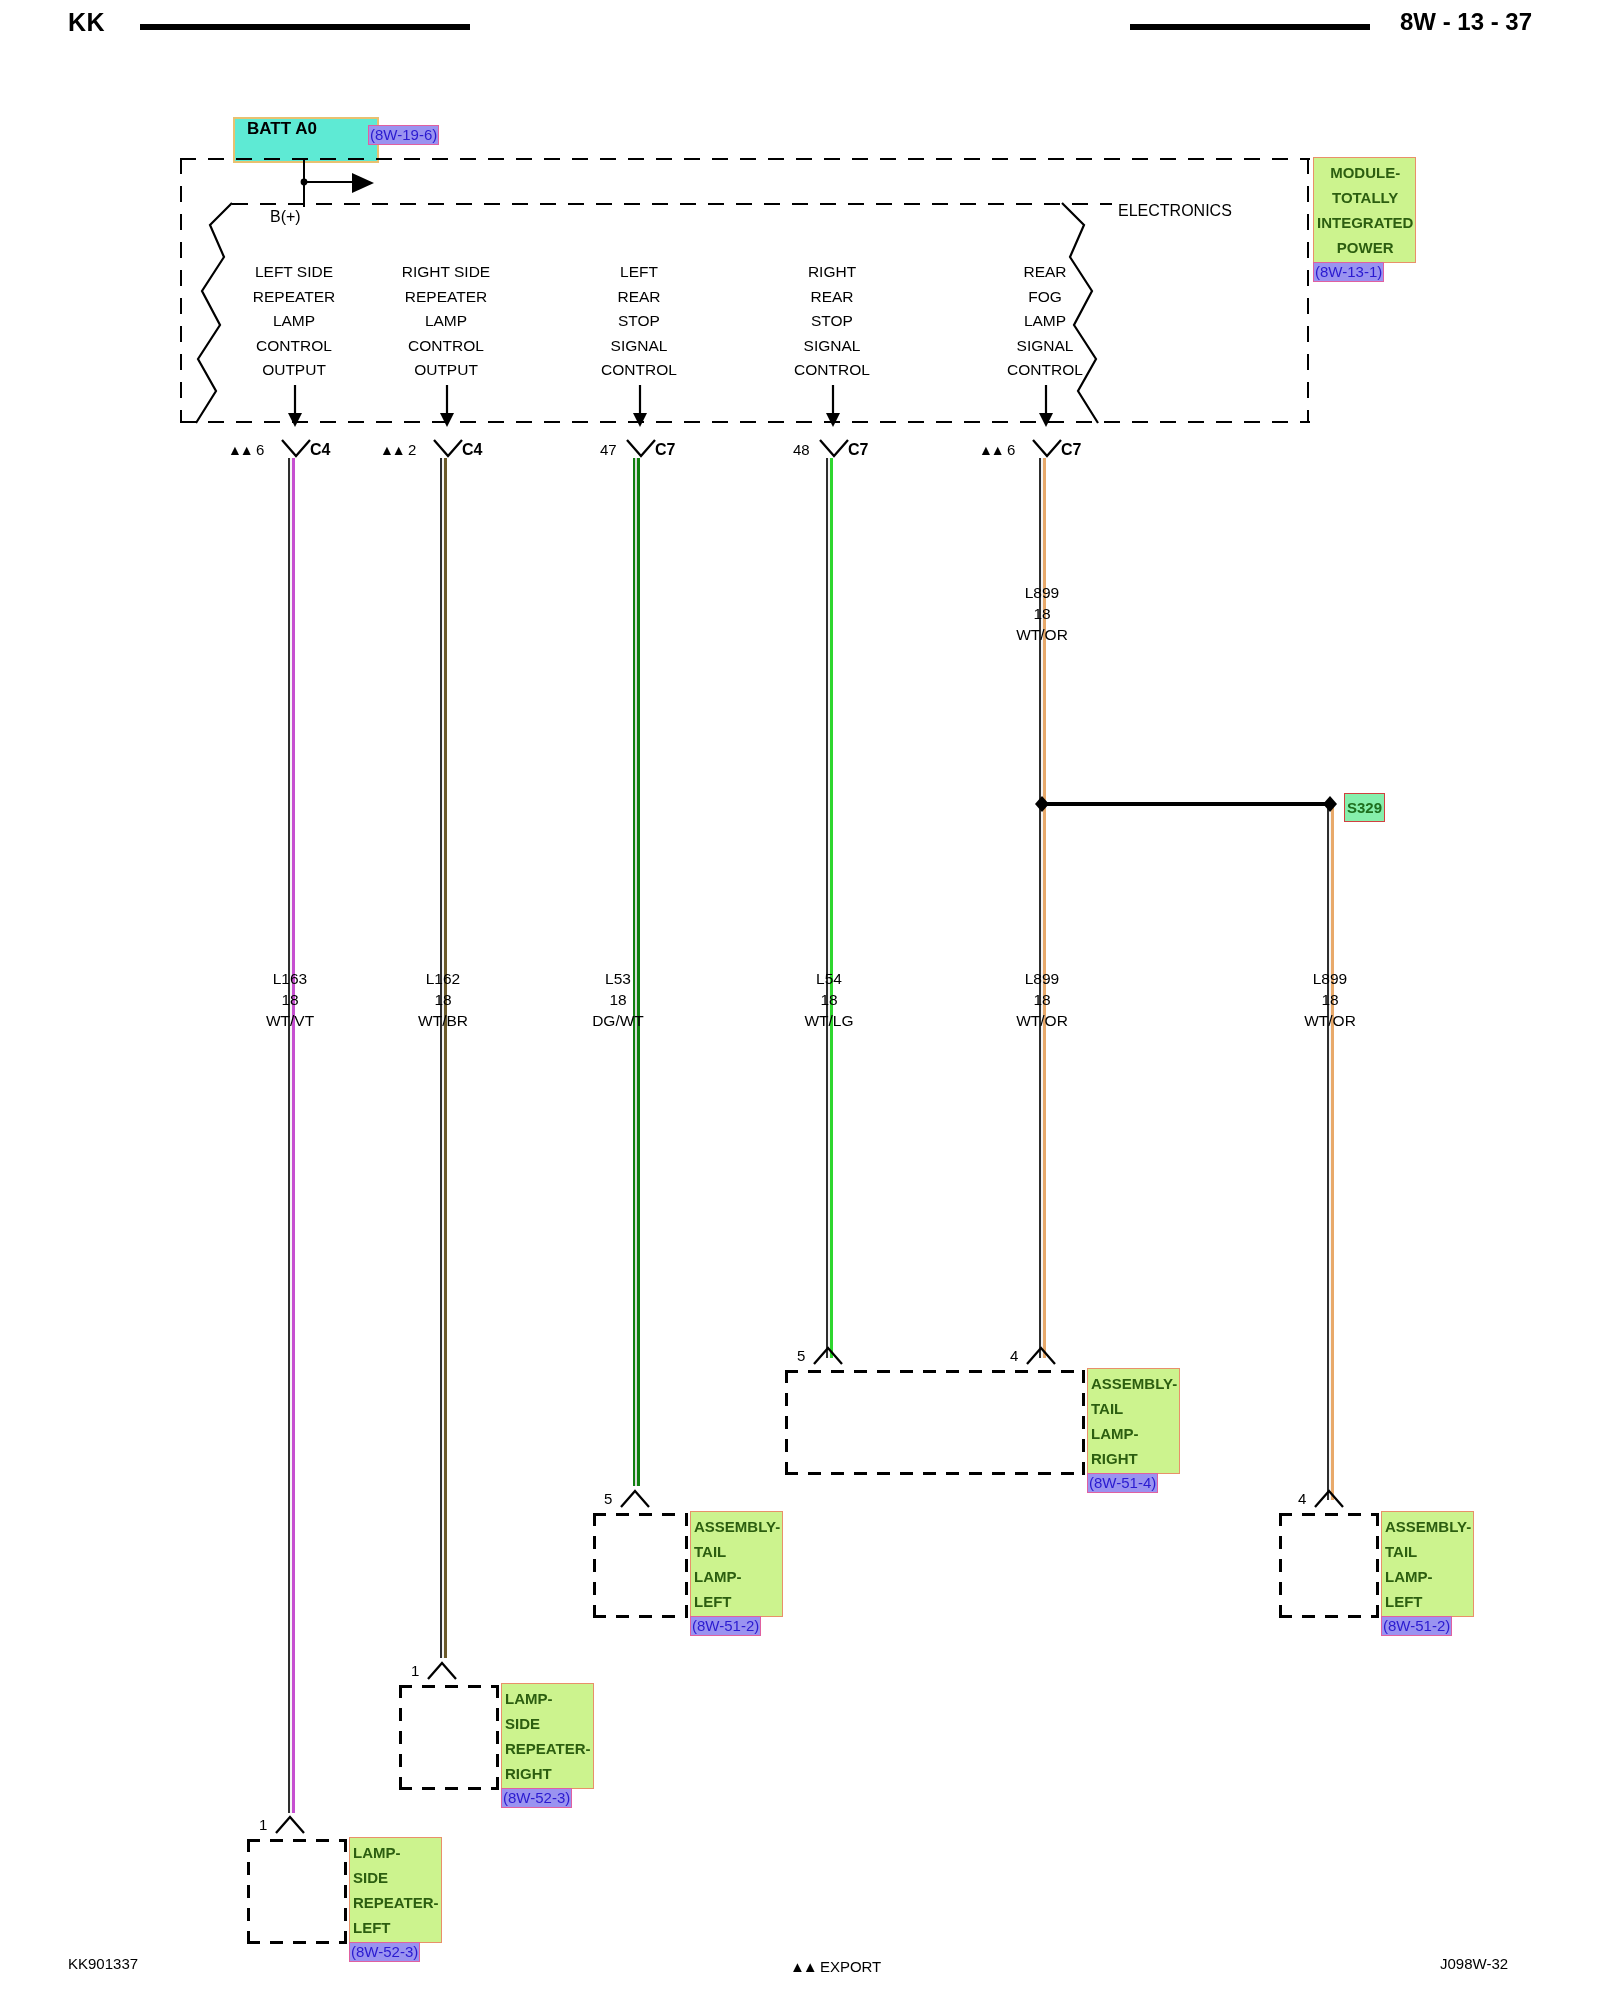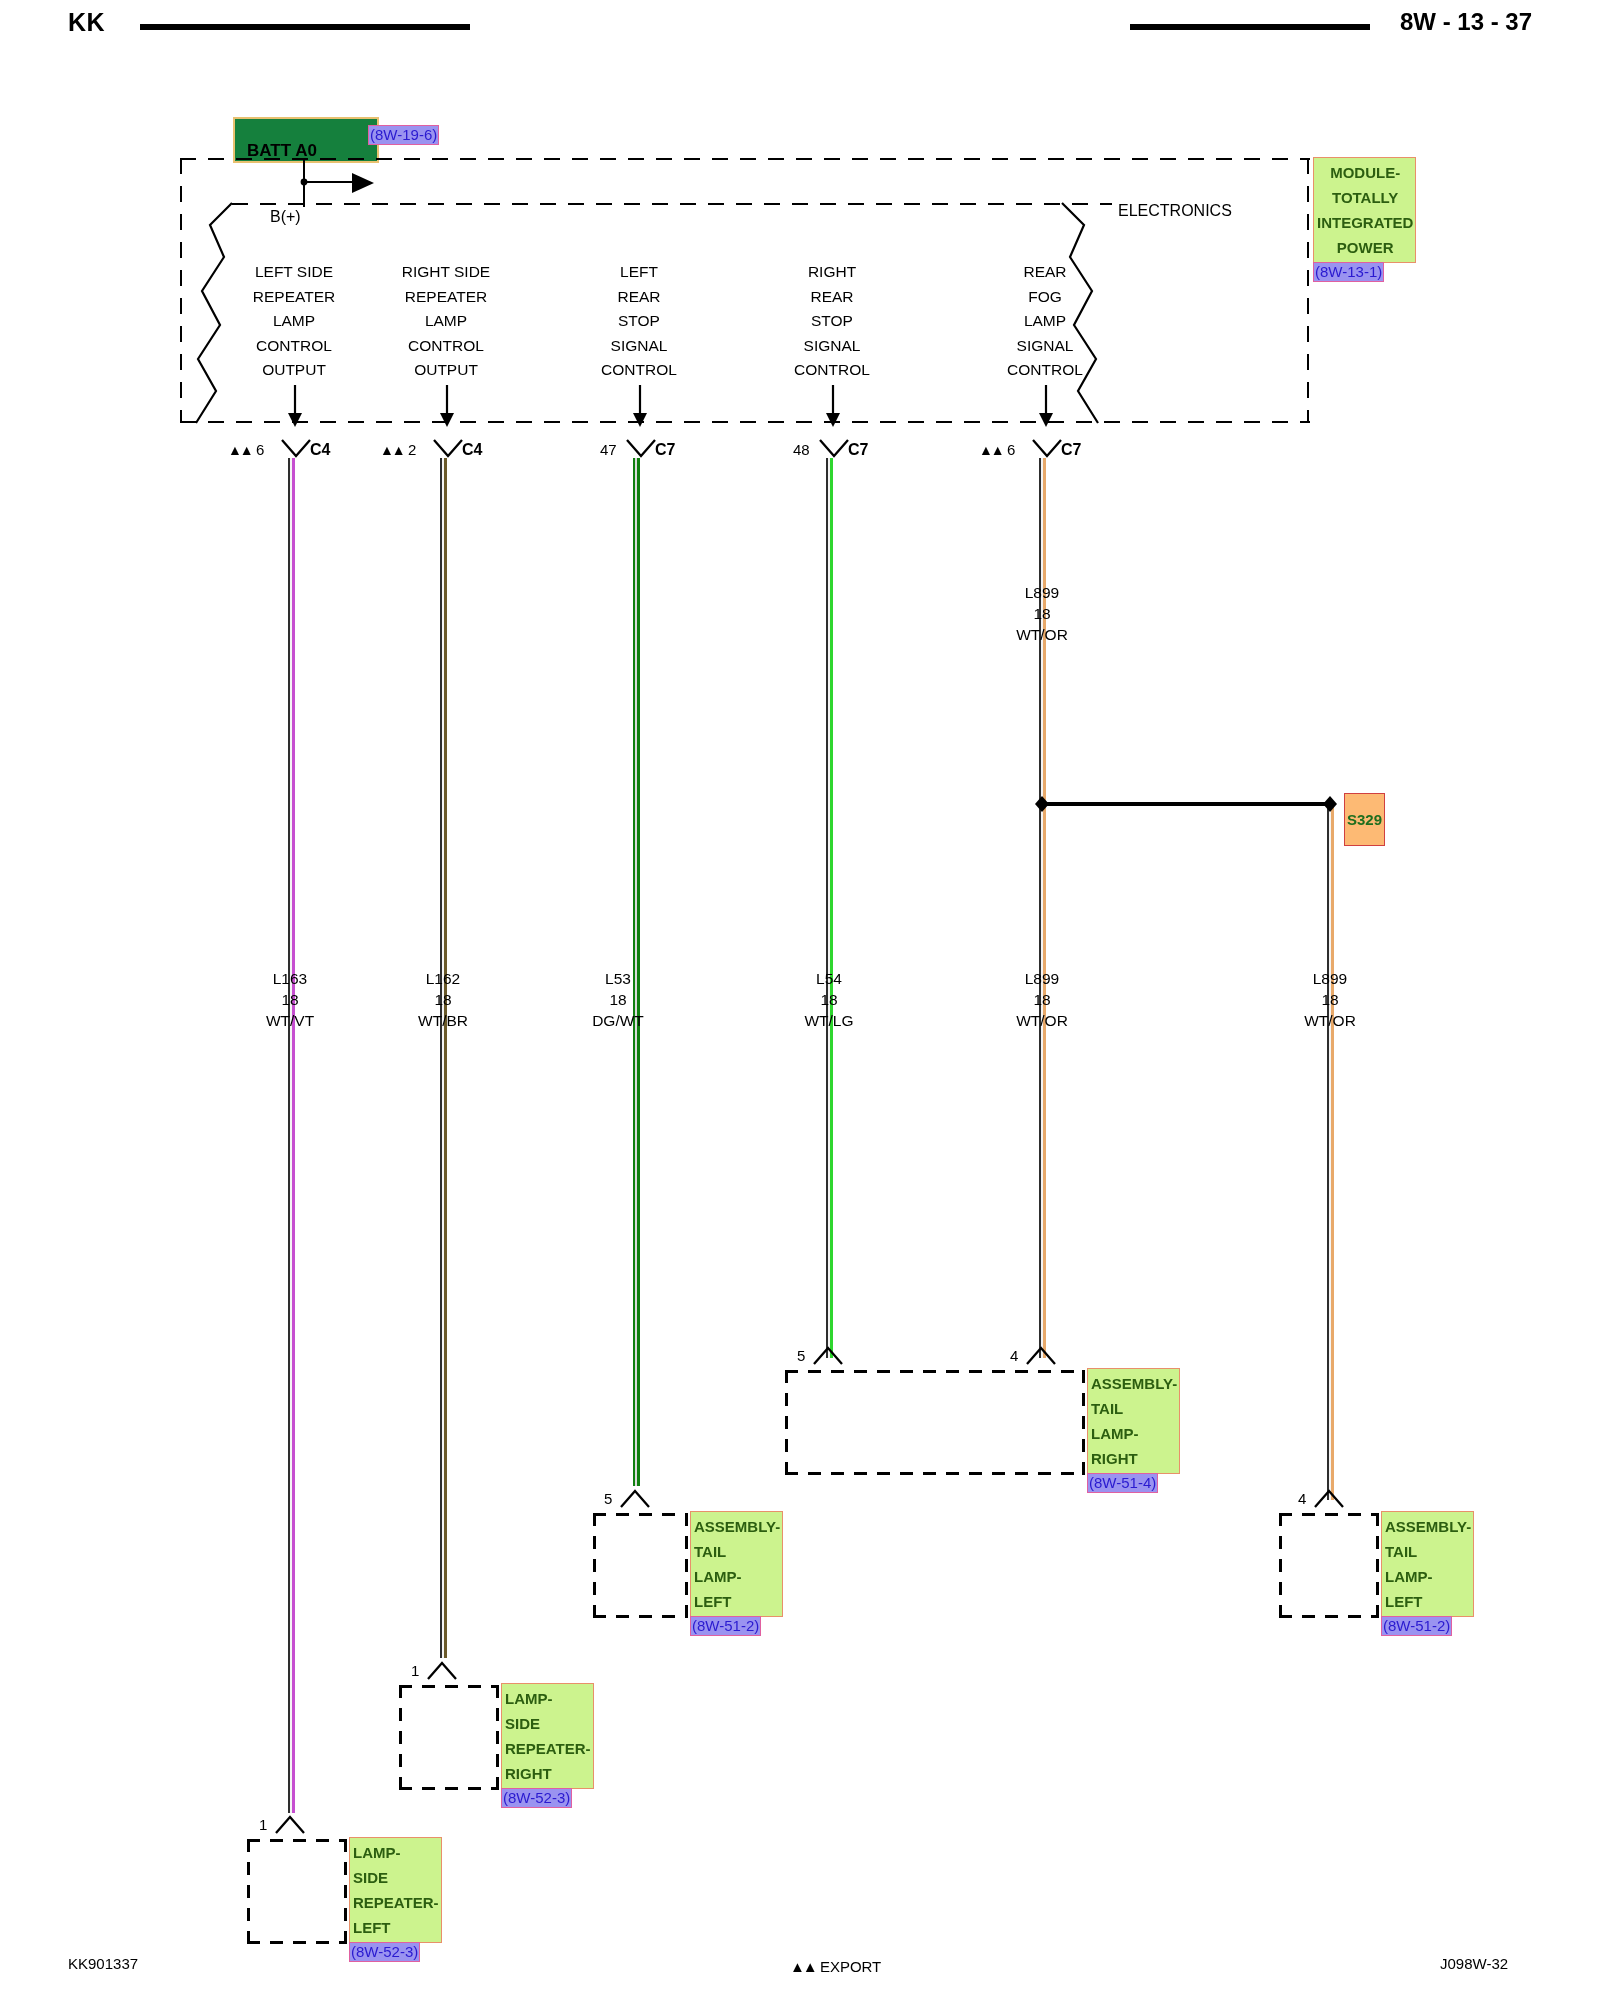--- a/index.html
+++ b/index.html
@@ -22,41 +22,41 @@
 
   
   #ftr-left{left:68px;top:1955px;font-size:15px;}
   #ftr-right{left:1440px;top:1955px;font-size:15px;}
   #export-legend{left:790px;top:1958px;font-size:15px;white-space:nowrap;}
   #export-legend .tri{letter-spacing:-2px;font-size:15px;}
 
   
   #batt-box{
     left:233px;top:117px;width:142px;height:42px;
-    border:2.5px solid #e8c170;background:#15803d;
-    display:flex;align-items:flex-end;
+    border:2.5px solid #e8c170;background:#5eead4;
+    display:flex;align-items:flex-start;
   }
   #batt-box span{padding-left:12px;font-size:17px;font-weight:bold;}
   #batt-ref{left:368px;top:125px;}
 
   
   .refchip{
     font-size:15px;color:#2a1ad0;background:#9a93f0;
     border:1px solid #e060a0;padding:0 1px;white-space:nowrap;
     display:inline-block;line-height:18px;
   }
   .namebox{
     background:#ccf38e;border:1.2px solid #e8906a;
     color:#2c5e10;font-size:15px;font-weight:bold;
     line-height:25px;padding:2px 2px 2px 3px;white-space:nowrap;
   }
   .splicechip{
-    background:#fdba74;border:1px solid #d04040;
+    background:#86efac;border:1px solid #d04040;
     color:#1e6e1e;font-size:15px;font-weight:bold;
-    padding:16px 2px;line-height:19px;display:inline-block;
+    padding:4px 2px;line-height:19px;display:inline-block;
   }
 
   
   .dash-h{background-image:repeating-linear-gradient(to right,#000 0 16px,transparent 16px 28px);height:2.4px;}
   .dash-v{background-image:repeating-linear-gradient(to bottom,#000 0 16px,transparent 16px 28px);width:2.4px;}
   .dash-h-s{background-image:repeating-linear-gradient(to right,#000 0 13px,transparent 13px 23px);height:3px;}
   .dash-v-s{background-image:repeating-linear-gradient(to bottom,#000 0 13px,transparent 13px 23px);width:3px;}
 
   
   .solid-h{background:#000;height:2.4px;}

